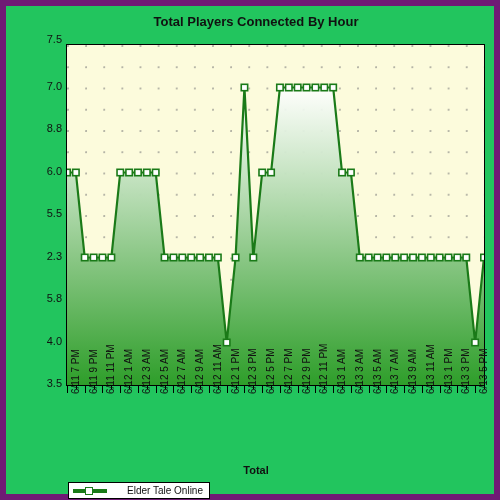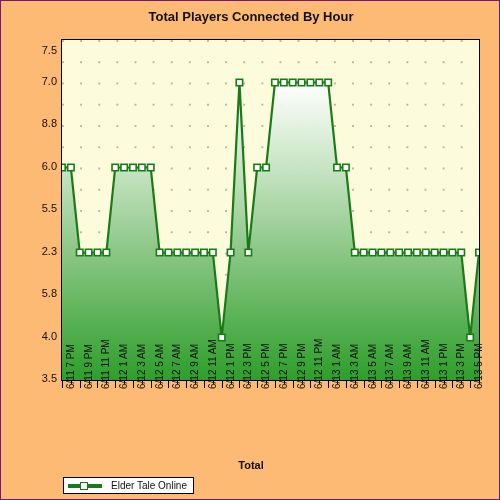--- a/index.html
+++ b/index.html
@@ -1,17 +1,17 @@
 <!DOCTYPE html>
 <html><head>
 <meta charset="utf-8">
 <style>
   html,body{margin:0;padding:0;}
   body{width:500px;height:500px;background:#ffffff;font-family:"Liberation Sans",sans-serif;overflow:hidden;}
-  #root{position:relative;width:500px;height:500px;box-sizing:border-box;border:1px solid #701a75;background:#fdba74;}
+  #root{position:relative;width:500px;height:500px;box-sizing:border-box;border:6px solid #701a75;background:#22c55e;}
   #chart-title{position:absolute;left:0;top:8px;width:500px;text-align:center;font-size:13px;font-weight:bold;color:#111;}
   #plot-frame{position:absolute;left:60px;top:38px;width:417px;height:340px;box-sizing:content-box;border:1px solid #000;}
   #plot-bg{position:absolute;inset:0;background:#fcfbdc;}
   #grid-dots{position:absolute;inset:0;
     background-image:radial-gradient(circle at 1px 1px, rgba(120,120,120,.55) 0.7px, transparent 0.9px);
     background-size:18.13px 21.25px;background-position:0 0;}
   #area-svg{position:absolute;inset:0;}
   #ylabel{position:absolute;left:-3px;top:150px;width:140px;transform:rotate(-90deg);transform-origin:center;
     text-align:center;font-size:11px;font-weight:bold;color:#111;}
   .ytick-label{position:absolute;right:0;width:34px;text-align:right;font-size:11px;color:#111;}
@@ -20,36 +20,36 @@
   .ytick-minor{position:absolute;left:0px;width:4px;height:1px;background:#000;}
   #yticks{position:absolute;left:61px;top:39px;width:8px;height:340px;}
   #xticks{position:absolute;left:61px;top:379px;width:417px;height:9px;}
   .xtick-major{position:absolute;top:0;width:1px;height:8px;background:#000;}
   .xtick-minor{position:absolute;top:0;width:1px;height:4px;background:#000;}
   #xtick-labels{position:absolute;left:0;top:388px;width:500px;height:70px;}
   .xtick-label{position:absolute;top:0;font-size:10px;color:#111;white-space:nowrap;
     transform:rotate(-90deg);transform-origin:left top;}
   #xlabel{position:absolute;left:0;top:458px;width:500px;text-align:center;font-size:11px;font-weight:bold;color:#111;}
   #legend{position:absolute;left:62px;top:476px;border:1px solid #000;background:#fff;padding:2px 6px 2px 4px;
-    display:flex;align-items:center;gap:9px;}
+    display:flex;align-items:center;gap:20px;}
   #legend-swatch{position:relative;width:34px;height:10px;}
   .lg-bar{position:absolute;top:3px;height:4px;background:#1a7a18;}
   #legend-marker{position:absolute;left:12px;top:1px;width:8px;height:8px;background:#fff;border:1.5px solid #1a7a18;box-sizing:border-box;}
   #legend-text{font-size:10px;color:#111;}
 </style>
 </head>
 <body>
 
 <div id="root">
 
   <div id="chart-title">Total Players Connected By Hour</div>
 
   <div id="ylabel">Players Connected</div>
   <div id="ytick-labels">
-      <div class="ytick-label" style="top: 43px;">7.5</div>
+      <div class="ytick-label" style="top: 27px;">7.5</div>
       <div class="ytick-label" style="top: 73.5px;">7.0</div>
       <div class="ytick-label" style="top: 116px;">8.8</div>
       <div class="ytick-label" style="top: 158.5px; text-align: right;">6.0</div>
       <div class="ytick-label" style="top: 201px;">5.5</div>
       <div class="ytick-label" style="top: 243.5px;">2.3</div>
       <div class="ytick-label" style="top: 286px;">5.8</div>
       <div class="ytick-label" style="top: 328.5px;">4.0</div>
       <div class="ytick-label" style="top: 371px;">3.5</div>
     </div>
   <div id="yticks">

